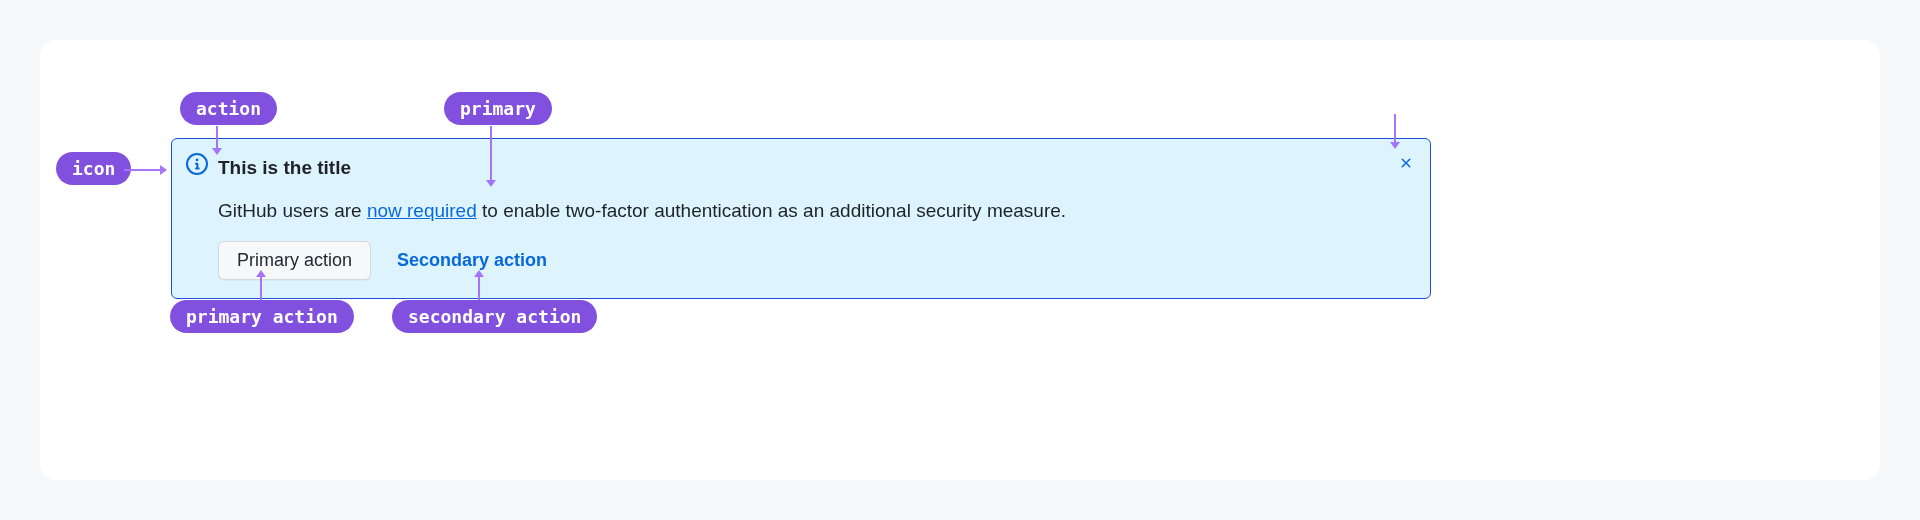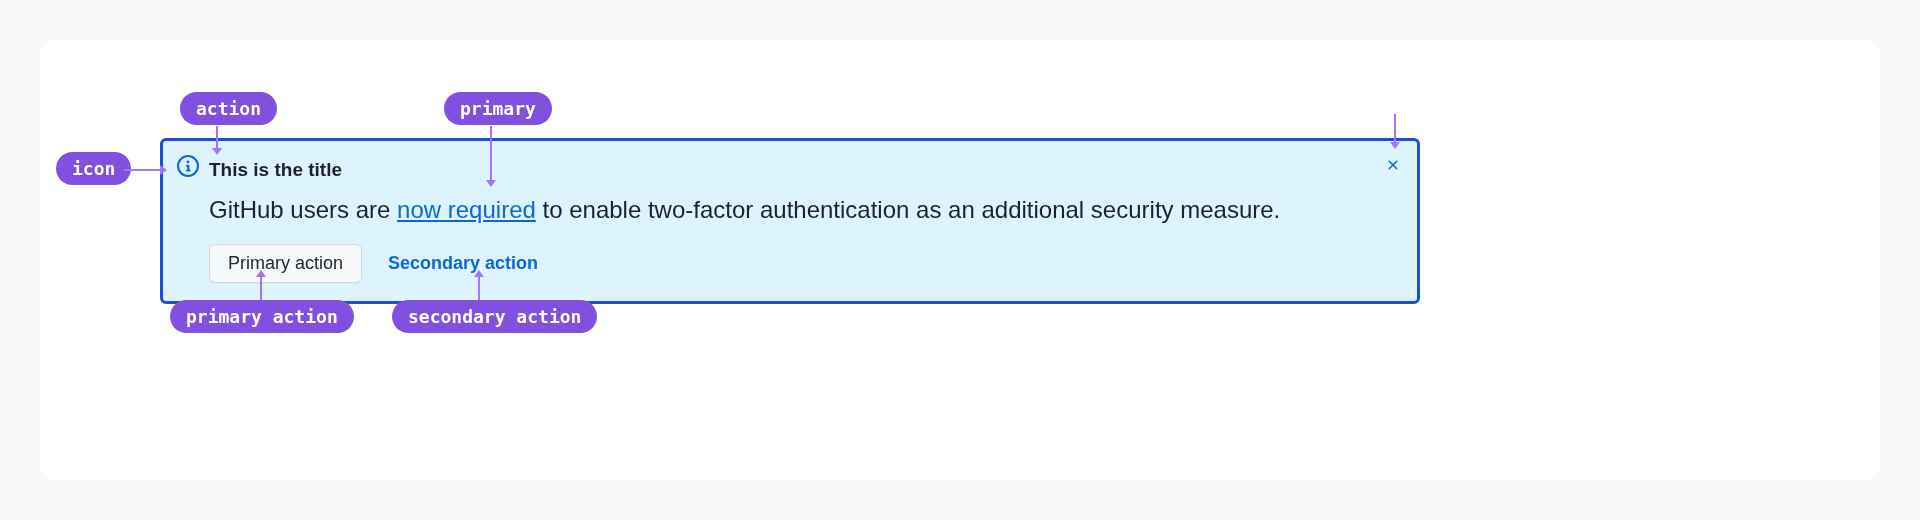--- a/index.html
+++ b/index.html
@@ -1,22 +1,22 @@
 <!DOCTYPE html>
 <html><head>
   <meta charset="utf-8">
   <style>
     * { margin:0; padding:0; box-sizing:border-box; }
     html,body { width:1920px; height:520px; font-family:-apple-system,BlinkMacSystemFont,"Segoe UI",Helvetica,Arial,sans-serif; background:#f6f8fa; }
     .wrap { position:relative; width:1920px; height:520px; padding:56px; }
     .card { position:absolute; left:40px; top:40px; right:40px; bottom:40px; background:#fff; border-radius:16px; }
-    .banner { position:absolute; left:160px; top:138px; width:1260px; background:#ddf4ff; border:3px solid #1d4ed8; border-radius:6px; padding:16px 16px 18px 46px; }
+    .banner { position:absolute; left:171px; top:138px; width:1260px; background:#ddf4ff; border:1px solid #1d4ed8; border-radius:6px; padding:16px 16px 18px 46px; }
     .banner-icon { position:absolute; left:14px; top:14px; width:22px; height:22px; color:#0969da; }
     .banner-title { font-size:19px; font-weight:600; color:#1f2328; line-height:1.35; }
-    .banner-msg { margin-top:8px; font-size:24px; font-weight:400; color:#1f2328; line-height:1.55; }
+    .banner-msg { margin-top:15px; font-size:19px; font-weight:400; color:#1f2328; line-height:1.55; }
     .banner-msg a { color:#0969da; text-decoration:underline; cursor:pointer; }
     .banner-actions { margin-top:16px; display:flex; align-items:center; gap:26px; }
     .btn-primary { background:#f6f8fa; border:1px solid rgba(31,35,40,0.15); border-radius:6px; padding:8px 18px; font-size:18px; font-weight:500; color:#24292f; cursor:pointer; box-shadow:0 1px 0 rgba(31,35,40,0.04); }
     .btn-secondary { background:none; border:none; font-size:18px; font-weight:600; color:#0969da; cursor:pointer; }
     .dismiss { position:absolute; right:14px; top:14px; width:20px; height:20px; color:#0969da; cursor:pointer; display:flex; align-items:center; justify-content:center; }
     .callout { position:absolute; background:#8250df; color:#fff; font-family:ui-monospace,SFMono-Regular,Menlo,Consolas,monospace; font-size:18px; font-weight:600; padding:6px 16px; border-radius:18px; white-space:nowrap; }
     .connector { position:absolute; background:#a475f9; }
     .arrow-r { position:absolute; width:0; height:0; border-top:5px solid transparent; border-bottom:5px solid transparent; border-left:7px solid #a475f9; }
     .arrow-d { position:absolute; width:0; height:0; border-left:5px solid transparent; border-right:5px solid transparent; border-top:7px solid #a475f9; }
     .arrow-u { position:absolute; width:0; height:0; border-left:5px solid transparent; border-right:5px solid transparent; border-bottom:7px solid #a475f9; }

